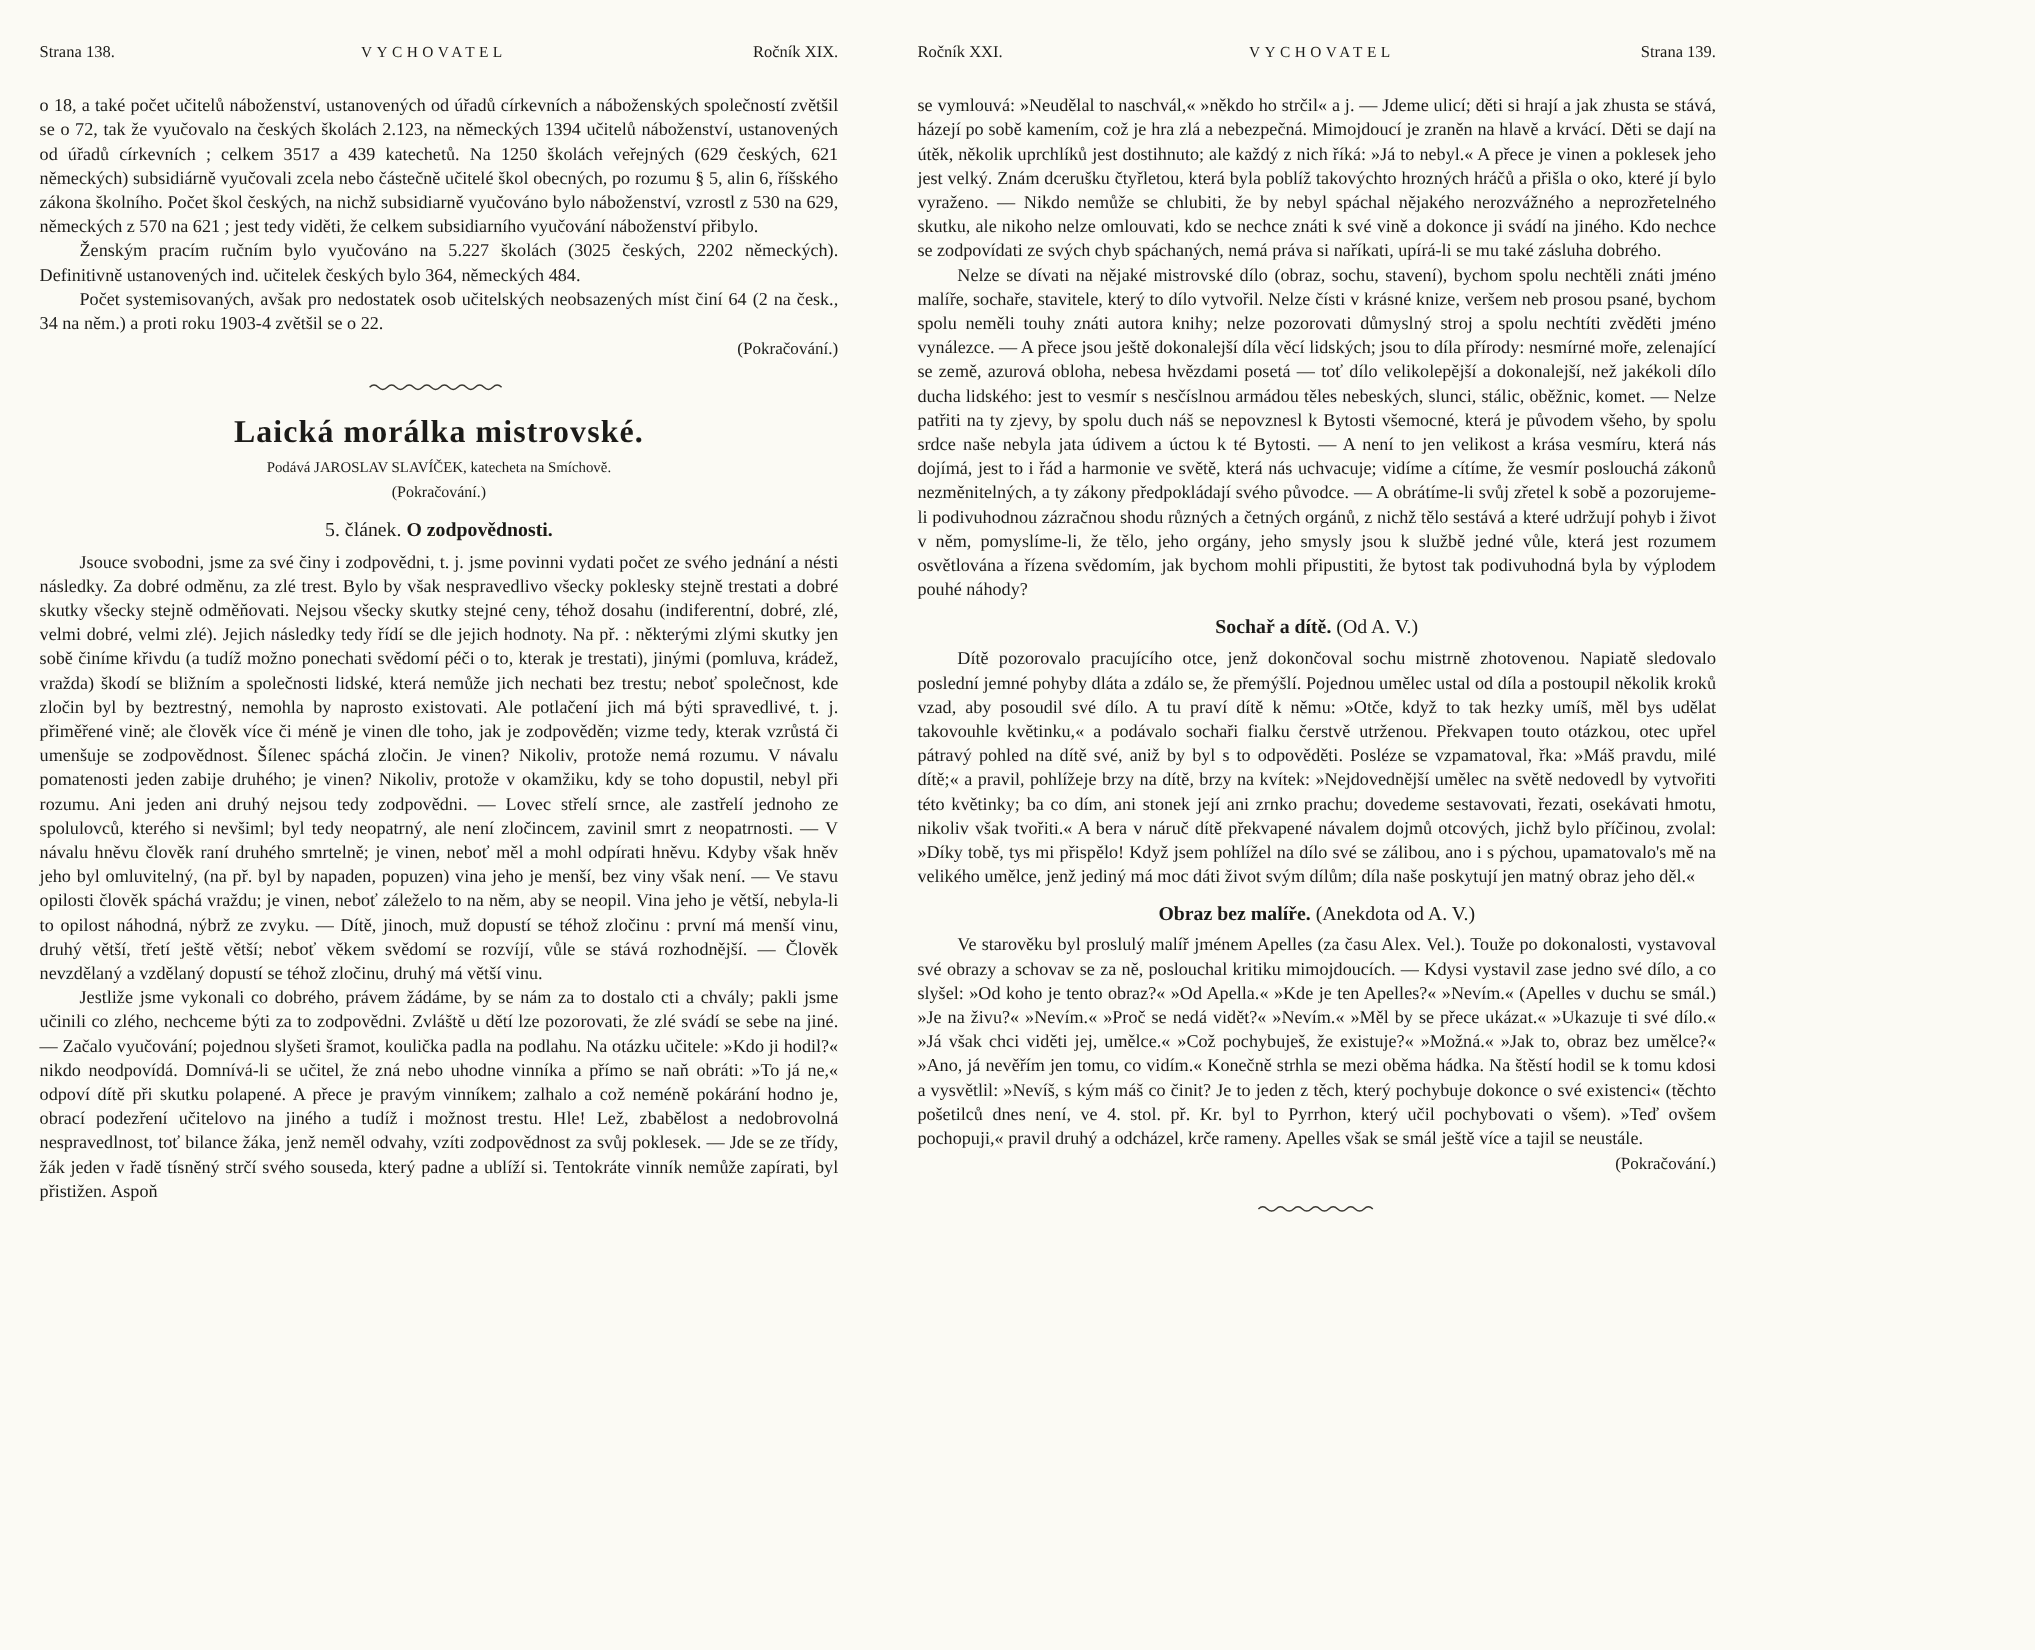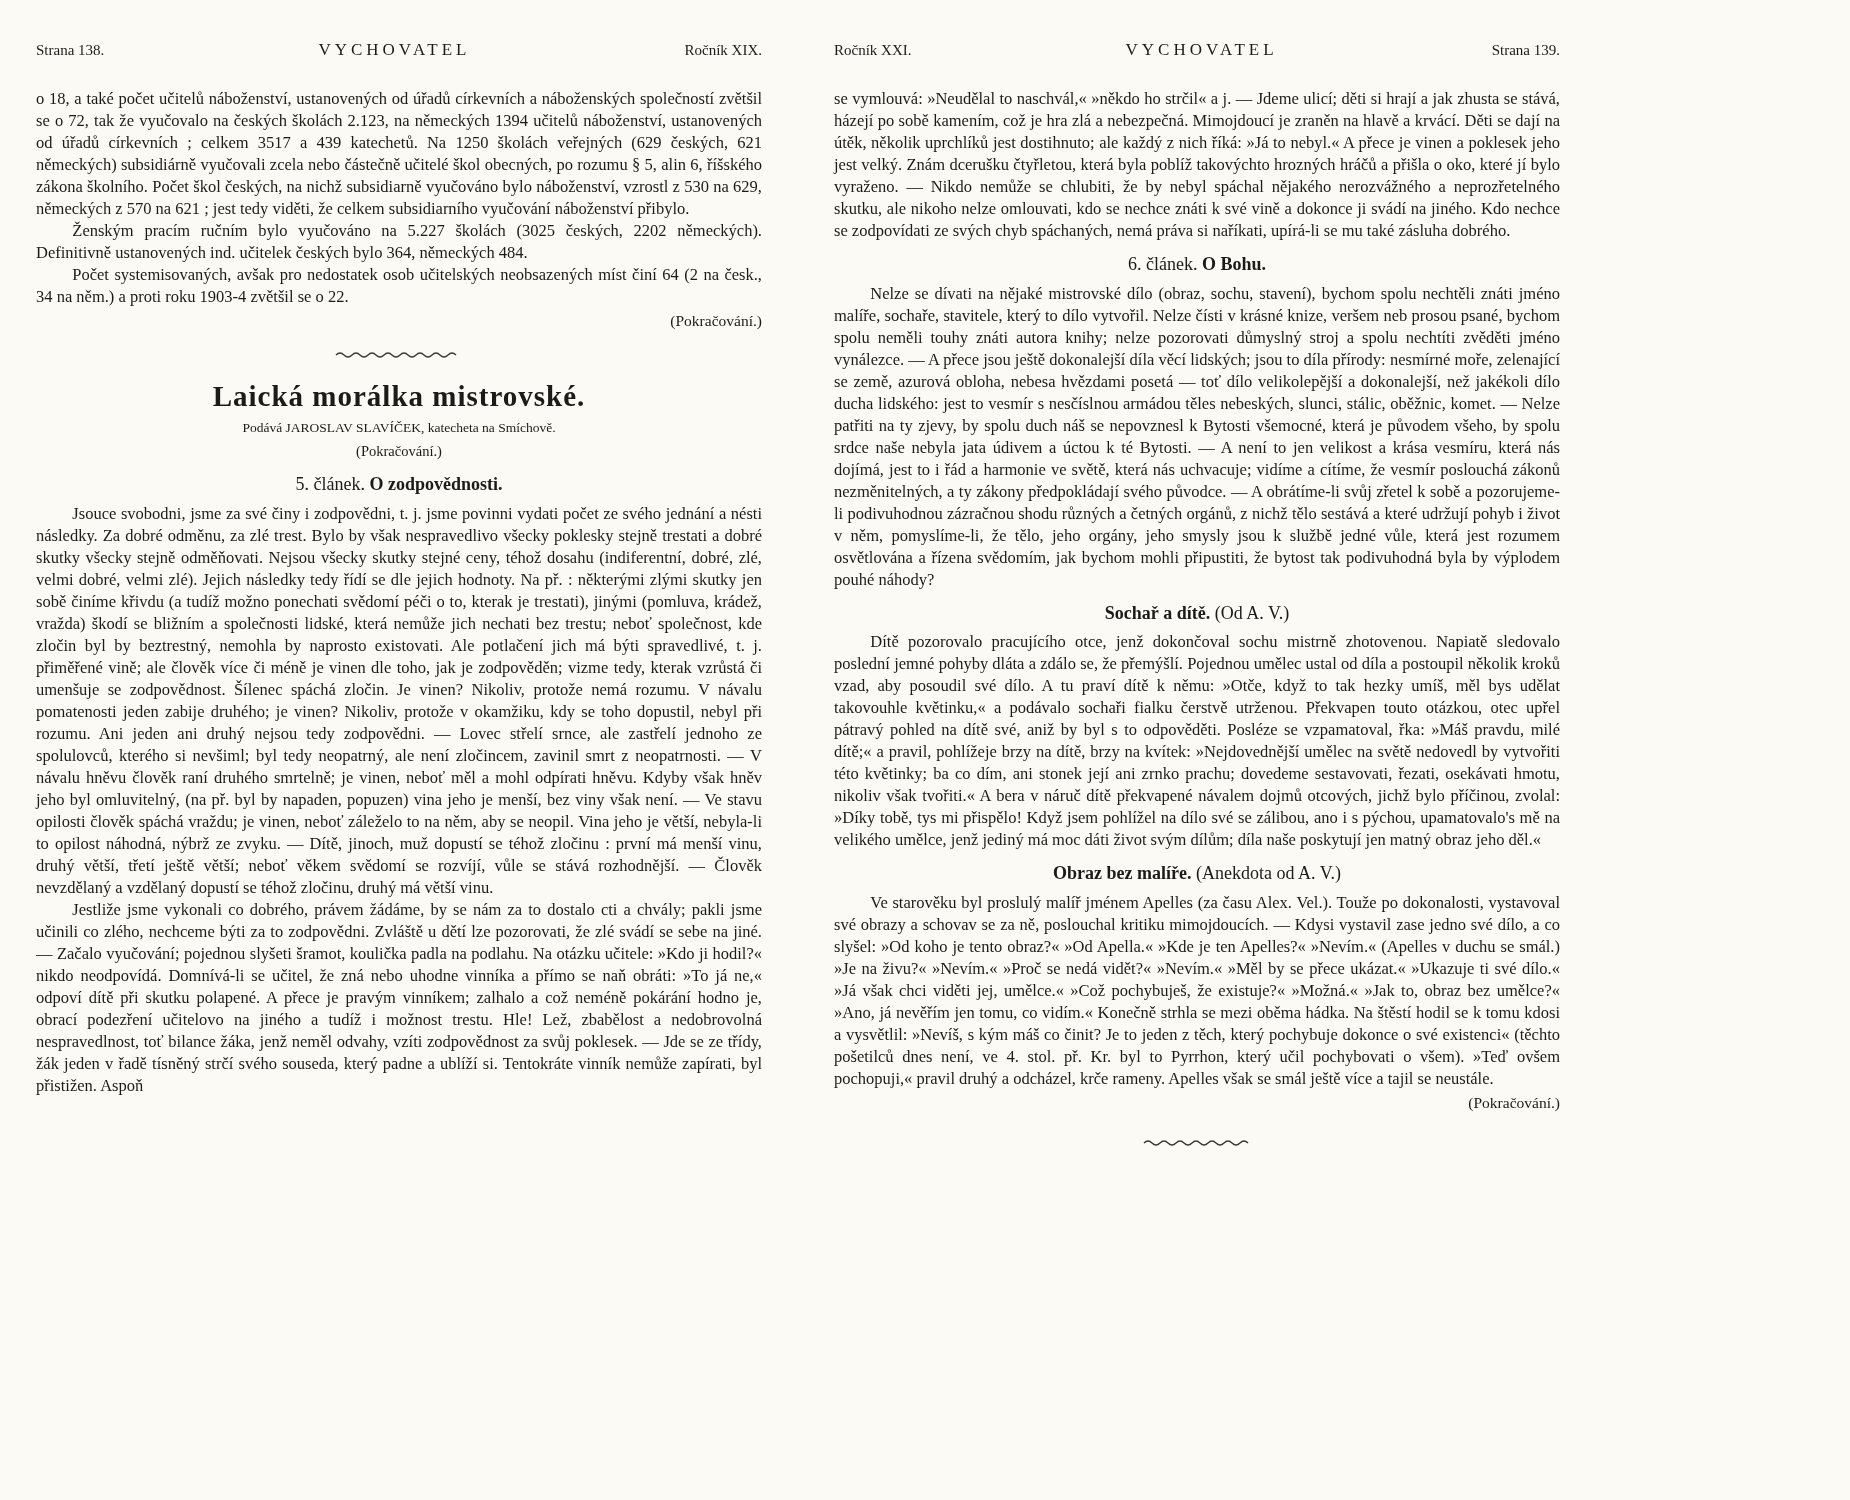--- a/index.html
+++ b/index.html
@@ -27,21 +27,21 @@
 
   .page-header {
     display: flex;
     justify-content: space-between;
     align-items: baseline;
     font-size: 15px;
     margin-bottom: 28px;
   }
   .journal-title {
     letter-spacing: 4px;
-    font-size: 17px;
+    font-size: 14px;
   }
 
   .page-body {
     font-size: 16.5px;
     line-height: 22px;
     text-align: justify;
     margin-top: 16px;
   }
   .para {
     margin: 0;
@@ -127,24 +127,20 @@
   <section class="page right">
     <header class="page-header">
       <span>Ročník XXI.</span>
       <span class="journal-title">VYCHOVATEL</span>
       <span>Strana 139.</span>
     </header>
 
     <div class="page-body">
       <p class="para noindent">se vymlouvá: »Neudělal to naschvál,« »někdo ho strčil« a j. — Jdeme ulicí; děti si hrají a jak zhusta se stává, házejí po sobě kamením, což je hra zlá a nebezpečná. Mimojdoucí je zraněn na hlavě a krvácí. Děti se dají na útěk, několik uprchlíků jest dostihnuto; ale každý z nich říká: »Já to nebyl.« A přece je vinen a poklesek jeho jest velký. Znám dcerušku čtyřletou, která byla poblíž takovýchto hrozných hráčů a přišla o oko, které jí bylo vyraženo. — Nikdo nemůže se chlubiti, že by nebyl spáchal nějakého nerozvážného a neprozřetelného skutku, ale nikoho nelze omlouvati, kdo se nechce znáti k své vině a dokonce ji svádí na jiného. Kdo nechce se zodpovídati ze svých chyb spáchaných, nemá práva si naříkati, upírá-li se mu také zásluha dobrého.</p>
 
-      <h2 class="section-heading">
-        <span class="sh-plain">6. článek.</span>
-        <span class="sh-bold">O Bohu.</span>
-      </h2>
       <p class="para">Nelze se dívati na nějaké mistrovské dílo (obraz, sochu, stavení), bychom spolu nechtěli znáti jméno malíře, sochaře, stavitele, který to dílo vytvořil. Nelze čísti v krásné knize, veršem neb prosou psané, bychom spolu neměli touhy znáti autora knihy; nelze pozorovati důmyslný stroj a spolu nechtíti zvěděti jméno vynálezce. — A přece jsou ještě dokonalejší díla věcí lidských; jsou to díla přírody: nesmírné moře, zelenající se země, azurová obloha, nebesa hvězdami posetá — toť dílo velikolepější a dokonalejší, než jakékoli dílo ducha lidského: jest to vesmír s nesčíslnou armádou těles nebeských, slunci, stálic, oběžnic, komet. — Nelze patřiti na ty zjevy, by spolu duch náš se nepovznesl k Bytosti všemocné, která je původem všeho, by spolu srdce naše nebyla jata údivem a úctou k té Bytosti. — A není to jen velikost a krása vesmíru, která nás dojímá, jest to i řád a harmonie ve světě, která nás uchvacuje; vidíme a cítíme, že vesmír poslouchá zákonů nezměnitelných, a ty zákony předpokládají svého původce. — A obrátíme-li svůj zřetel k sobě a pozorujeme-li podivuhodnou zázračnou shodu různých a četných orgánů, z nichž tělo sestává a které udržují pohyb i život v něm, pomyslíme-li, že tělo, jeho orgány, jeho smysly jsou k službě jedné vůle, která jest rozumem osvětlována a řízena svědomím, jak bychom mohli připustiti, že bytost tak podivuhodná byla by výplodem pouhé náhody?</p>
 
       <h2 class="section-heading">
         <span class="sh-bold">Sochař a dítě.</span>
         <span class="sh-plain">(Od A. V.)</span>
       </h2>
       <p class="para">Dítě pozorovalo pracujícího otce, jenž dokončoval sochu mistrně zhotovenou. Napiatě sledovalo poslední jemné pohyby dláta a zdálo se, že přemýšlí. Pojednou umělec ustal od díla a postoupil několik kroků vzad, aby posoudil své dílo. A tu praví dítě k němu: »Otče, když to tak hezky umíš, měl bys udělat takovouhle květinku,« a podávalo sochaři fialku čerstvě utrženou. Překvapen touto otázkou, otec upřel pátravý pohled na dítě své, aniž by byl s to odpověděti. Posléze se vzpamatoval, řka: »Máš pravdu, milé dítě;« a pravil, pohlížeje brzy na dítě, brzy na kvítek: »Nejdovednější umělec na světě nedovedl by vytvořiti této květinky; ba co dím, ani stonek její ani zrnko prachu; dovedeme sestavovati, řezati, osekávati hmotu, nikoliv však tvořiti.« A bera v náruč dítě překvapené návalem dojmů otcových, jichž bylo příčinou, zvolal: »Díky tobě, tys mi přispělo! Když jsem pohlížel na dílo své se zálibou, ano i s pýchou, upamatovalo's mě na velikého umělce, jenž jediný má moc dáti život svým dílům; díla naše poskytují jen matný obraz jeho děl.«</p>
 
       <h2 class="section-heading">
         <span class="sh-bold">Obraz bez malíře.</span>

